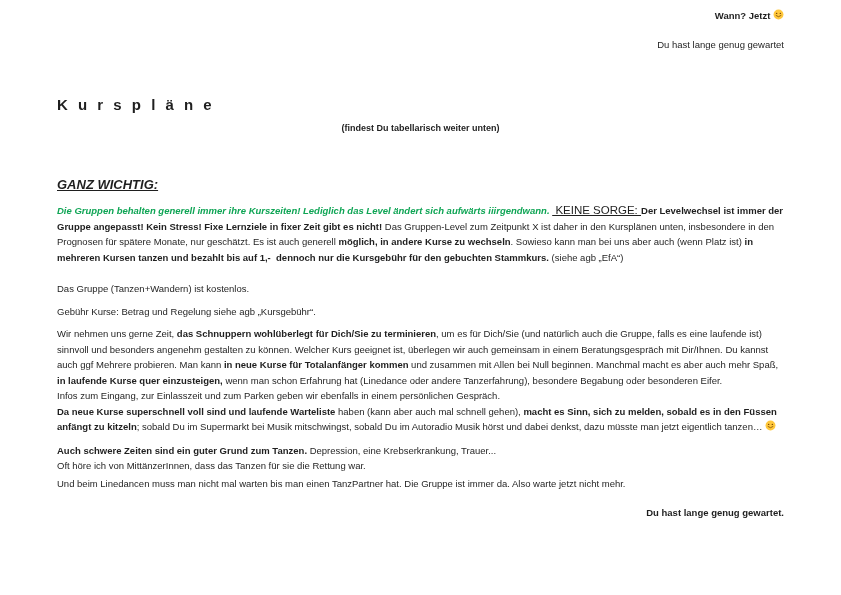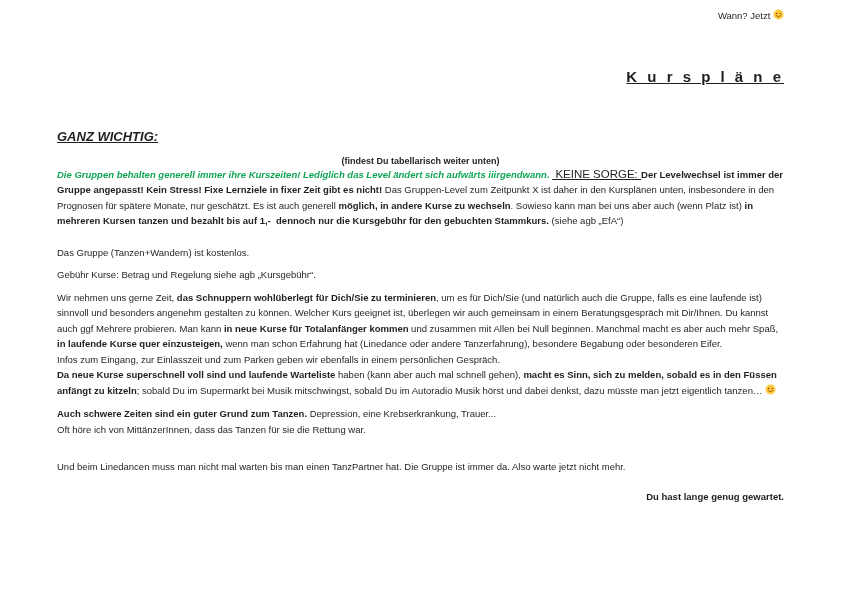--- a/index.html
+++ b/index.html
@@ -22,58 +22,59 @@
   }
   .right{text-align:right;}
   .b{font-weight:bold;}
   .i{font-style:italic;}
   .u{text-decoration:underline;}
   .lg{font-size:11.5px;}
   .emoji{display:inline-block;vertical-align:-1px;line-height:0;}
   .emoji svg{display:inline-block;}
 
   
-  [data-name="tagline-when"]{margin-bottom:13px;}
+  [data-name="tagline-when"]{margin-bottom:13px;font-weight:bold;}
   [data-name="tagline-waited"]{margin-bottom:0;}
   [data-name="page-title"]{
     margin-top:44px;margin-bottom:8px;
-    text-align:right;font-weight:bold;
-    font-size:15px;letter-spacing:3px;line-height:18px;text-decoration:underline;
+    text-align:left;font-weight:bold;
+    font-size:15px;letter-spacing:3px;line-height:18px;
   }
   [data-name="page-subtitle"]{
     text-align:center;font-weight:bold;font-size:9px;margin-bottom:0;line-height:12px;
   }
   [data-name="section-heading"]{
     margin-top:42px;margin-bottom:9px;
     font-weight:bold;font-style:italic;text-decoration:underline;
     font-size:13px;line-height:18px;
   }
   [data-name="para-level-rules"]{margin-bottom:16px;}
   [data-name="para-tandern"]{margin-bottom:7px;}
   [data-name="para-gebuehr"]{margin-bottom:7px;}
   [data-name="para-ort"]{margin-bottom:4px;}
   [data-name="para-schnuppern"]{}
-  [data-name="para-schwere-zeiten"]{margin-bottom:22px;}
+  [data-name="para-schwere-zeiten"]{margin-bottom:2px;}
   [data-name="para-linedance"]{margin-bottom:14px;}
   [data-name="closing-line"]{margin-bottom:0;}
 </style>
 </head>
 <body>
 
 <div class="page" data-name="document-page">
   <div data-name="document-body">
       <div class="para right" data-name="tagline-when"><span data-name="text-run">Wann? Jetzt </span><span data-name="smiley-emoji-icon" class="emoji" aria-label="😊"><svg width="11" height="11" viewBox="0 0 20 20" aria-hidden="true">
             <circle cx="10" cy="10" r="9" fill="#FFC83D"></circle>
             <circle cx="6.6" cy="8" r="1.3" fill="#7A4600"></circle>
             <circle cx="13.4" cy="8" r="1.3" fill="#7A4600"></circle>
             <path d="M5.5 12 Q10 16.5 14.5 12" stroke="#7A4600" stroke-width="1.4" fill="none" stroke-linecap="round"></path>
           </svg></span></div>
+      <div class="para right" data-name="tagline-waited"><span data-name="text-run">Du hast lange genug gewartet</span></div>
       <div class="para" data-name="page-title"><span data-name="text-run">K u r s p l ä n e</span></div>
+      <div class="para" data-name="page-subtitle"><span data-name="text-run">(findest Du tabellarisch weiter unten)</span></div>
       <div class="para" data-name="section-heading"><span data-name="text-run">GANZ WICHTIG:</span></div>
-      <div class="para" data-name="page-subtitle"><span data-name="text-run">(findest Du tabellarisch weiter unten)</span></div>
       <div class="para" data-name="para-level-rules"><span data-name="text-run" class="b i" style="color: rgb(15, 165, 85);">Die Gruppen behalten generell immer ihre Kurszeiten! Lediglich das Level ändert sich aufwärts iiirgendwann. </span><span data-name="text-run" class="u lg"> KEINE SORGE: </span><span data-name="text-run" class="b">Der Levelwechsel ist immer der Gruppe angepasst! Kein Stress! Fixe Lernziele in fixer Zeit gibt es nicht! </span><span data-name="text-run">Das Gruppen-Level zum Zeitpunkt X ist daher in den Kursplänen unten, insbesondere in den Prognosen für spätere Monate, nur geschätzt. Es ist auch generell </span><span data-name="text-run" class="b">möglich, in andere Kurse zu wechseln</span><span data-name="text-run">. Sowieso kann man bei uns aber auch (wenn Platz ist) </span><span data-name="text-run" class="b">in mehreren Kursen tanzen und bezahlt bis auf 1,-  dennoch nur die Kursgebühr für den gebuchten Stammkurs.</span><span data-name="text-run"> (siehe agb „EfA“)</span></div>
       <div class="para" data-name="para-tandern"><span data-name="text-run">Das Gruppe (Tanzen+Wandern) ist kostenlos.</span></div>
       <div class="para" data-name="para-gebuehr"><span data-name="text-run">Gebühr Kurse: Betrag und Regelung siehe agb „Kursgebühr“.</span></div>
       <div class="para" data-name="para-schnuppern"><span data-name="text-run">Wir nehmen uns gerne Zeit, </span><span data-name="text-run" class="b">das Schnuppern wohlüberlegt für Dich/Sie zu terminieren</span><span data-name="text-run">, um es für Dich/Sie (und natürlich auch die Gruppe, falls es eine laufende ist) sinnvoll und besonders angenehm gestalten zu können. Welcher Kurs geeignet ist, überlegen wir auch gemeinsam in einem Beratungsgespräch mit Dir/Ihnen. Du kannst auch ggf Mehrere probieren. Man kann </span><span data-name="text-run" class="b">in neue Kurse für Totalanfänger kommen</span><span data-name="text-run"> und zusammen mit Allen bei Null beginnen. Manchmal macht es aber auch mehr Spaß, </span><span data-name="text-run" class="b">in laufende Kurse quer einzusteigen,</span><span data-name="text-run"> wenn man schon Erfahrung hat (Linedance oder andere Tanzerfahrung), besondere Begabung oder besonderen Eifer.
 Infos zum Eingang, zur Einlasszeit und zum Parken geben wir ebenfalls in einem persönlichen Gespräch.
 </span><span data-name="text-run" class="b">Da neue Kurse superschnell voll sind und laufende Warteliste</span><span data-name="text-run"> haben (kann aber auch mal schnell gehen), </span><span data-name="text-run" class="b">macht es Sinn, sich zu melden, sobald es in den Füssen anfängt zu kitzeln</span><span data-name="text-run">; sobald Du im Supermarkt bei Musik mitschwingst, sobald Du im Autoradio Musik hörst und dabei denkst, dazu müsste man jetzt eigentlich tanzen… </span><span data-name="smiley-emoji-icon" class="emoji" aria-label="😊"><svg width="11" height="11" viewBox="0 0 20 20" aria-hidden="true">
             <circle cx="10" cy="10" r="9" fill="#FFC83D"></circle>
             <circle cx="6.6" cy="8" r="1.3" fill="#7A4600"></circle>
             <circle cx="13.4" cy="8" r="1.3" fill="#7A4600"></circle>
             <path d="M5.5 12 Q10 16.5 14.5 12" stroke="#7A4600" stroke-width="1.4" fill="none" stroke-linecap="round"></path>

